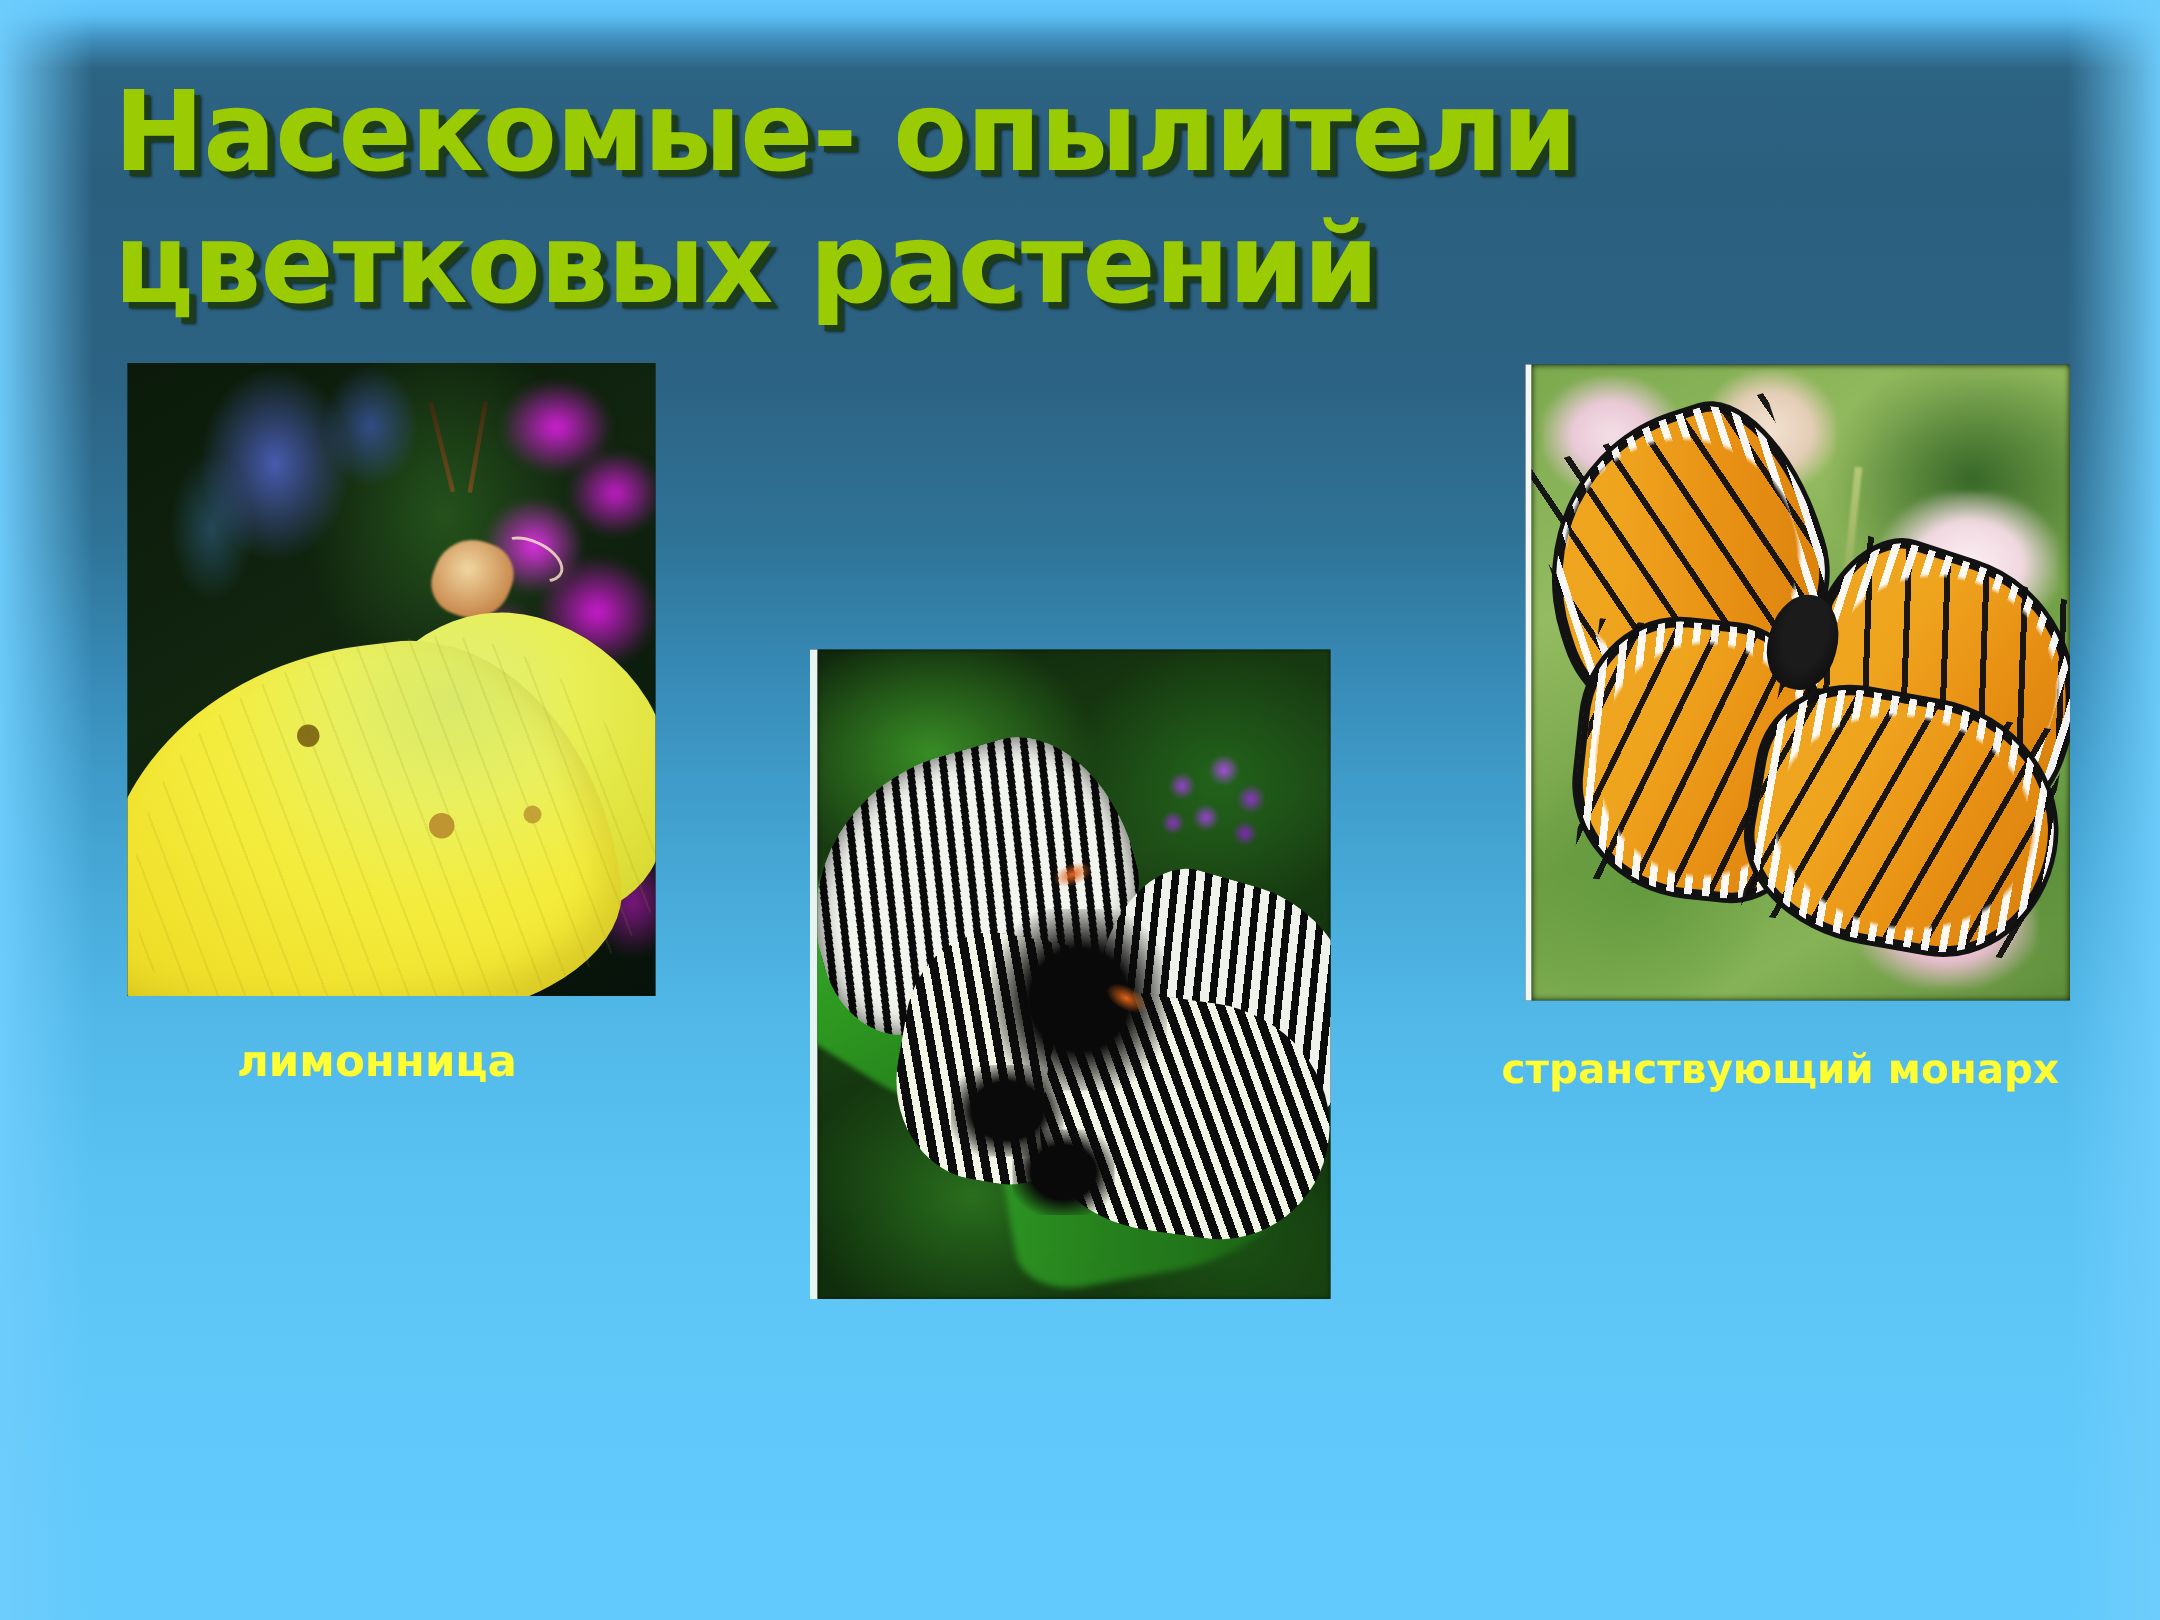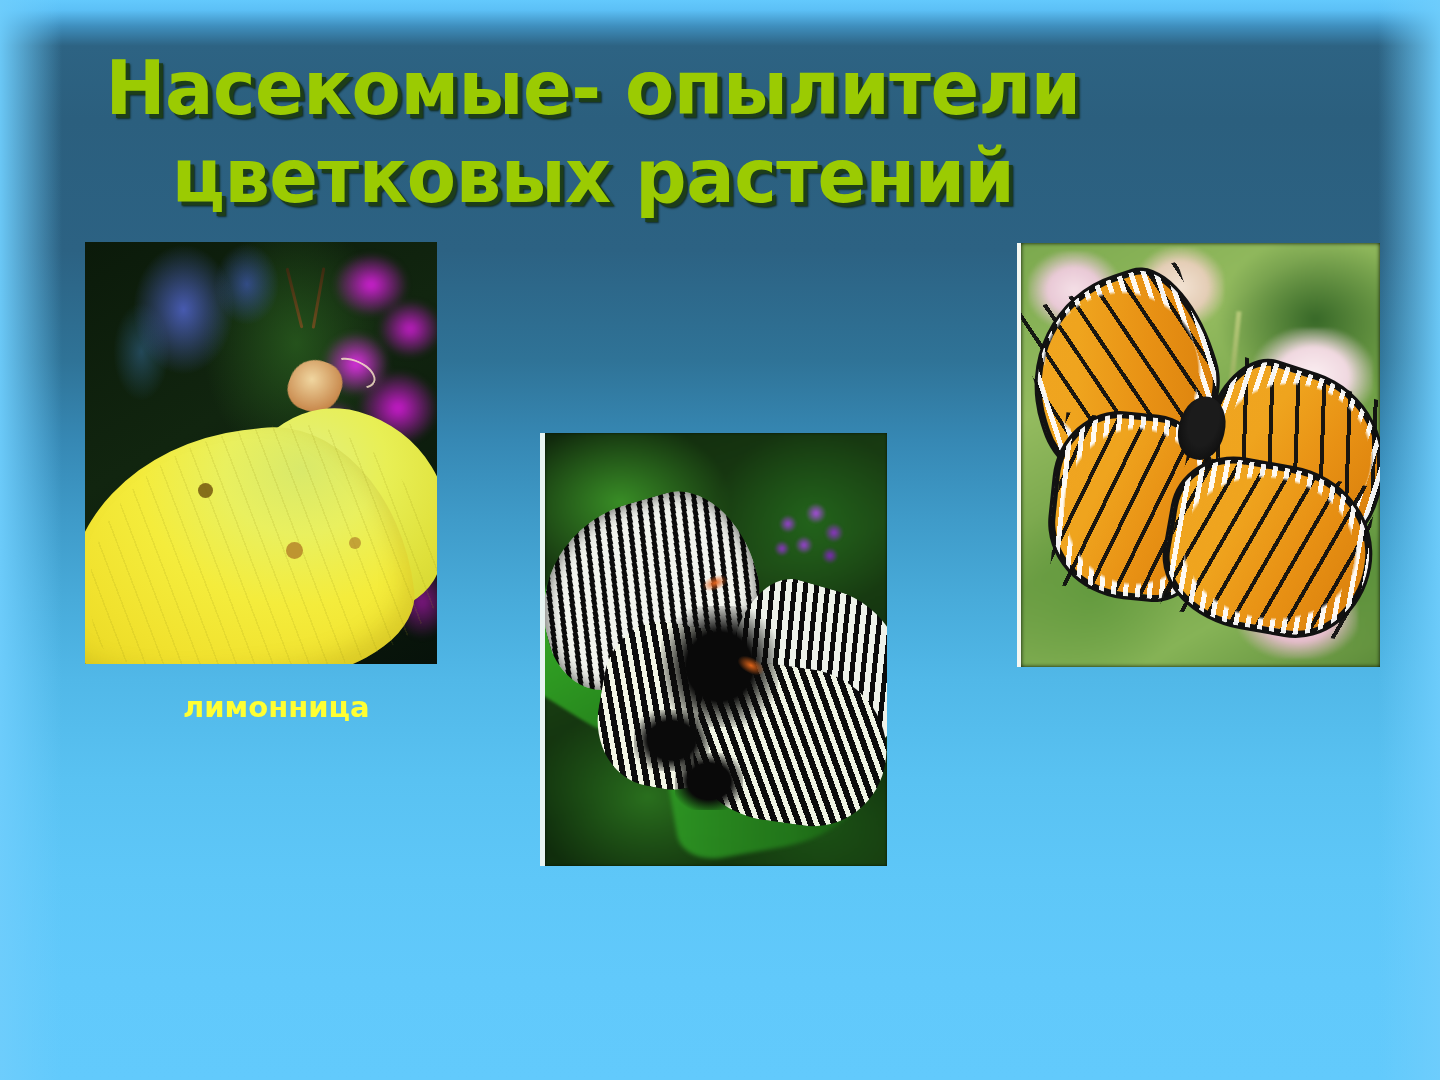--- a/index.html
+++ b/index.html
@@ -40,21 +40,20 @@
         #61c9fb 980px,
         #62cafc 1080px);
     overflow:hidden;
   }
 
   
   .title-block {
     position:absolute;
     left:0; top:44px;
     width:1186px;
-    text-align:center;
     padding:0 60px;
   }
   .title-line {
     display:block;
     font-family:"DejaVu Sans", sans-serif;
     font-weight:bold;
     font-size:74px;
     line-height:88px;
     letter-spacing:-0.5px;
     color:#9bcb02;
@@ -73,21 +72,20 @@
   }
   .photo .scene { position:absolute; inset:0; }
 
   
   .caption {
     position:absolute;
     font-family:"DejaVu Sans", sans-serif;
     font-weight:bold;
     color:#ffff33;
     white-space:nowrap;
-    margin-left:25px;
   }
 
   
   #photo-lemon { left:85px; top:242px; width:352px; height:422px; }
   #photo-lemon .bg {
     position:absolute; inset:0;
     background:
       radial-gradient(ellipse 70px 90px at 28% 16%, rgba(90,110,230,0.75), rgba(20,40,80,0) 72%),
       radial-gradient(ellipse 46px 58px at 46% 10%, rgba(70,95,210,0.60), rgba(20,40,80,0) 70%),
       radial-gradient(ellipse 40px 70px at 16% 26%, rgba(60,120,180,0.45), rgba(10,30,40,0) 70%),
@@ -427,14 +425,15 @@
         <div class="mveins"></div>
         <div class="mdots"></div>
       </div>
       <div class="mwing wLR">
         <div class="mveins"></div>
         <div class="mdots"></div>
       </div>
       <div class="mbody"></div>
     </div>
   </div>
+  <div class="caption" id="cap-monarch">странствующий монарх</div>
 
 </div>
 
 </body></html>

